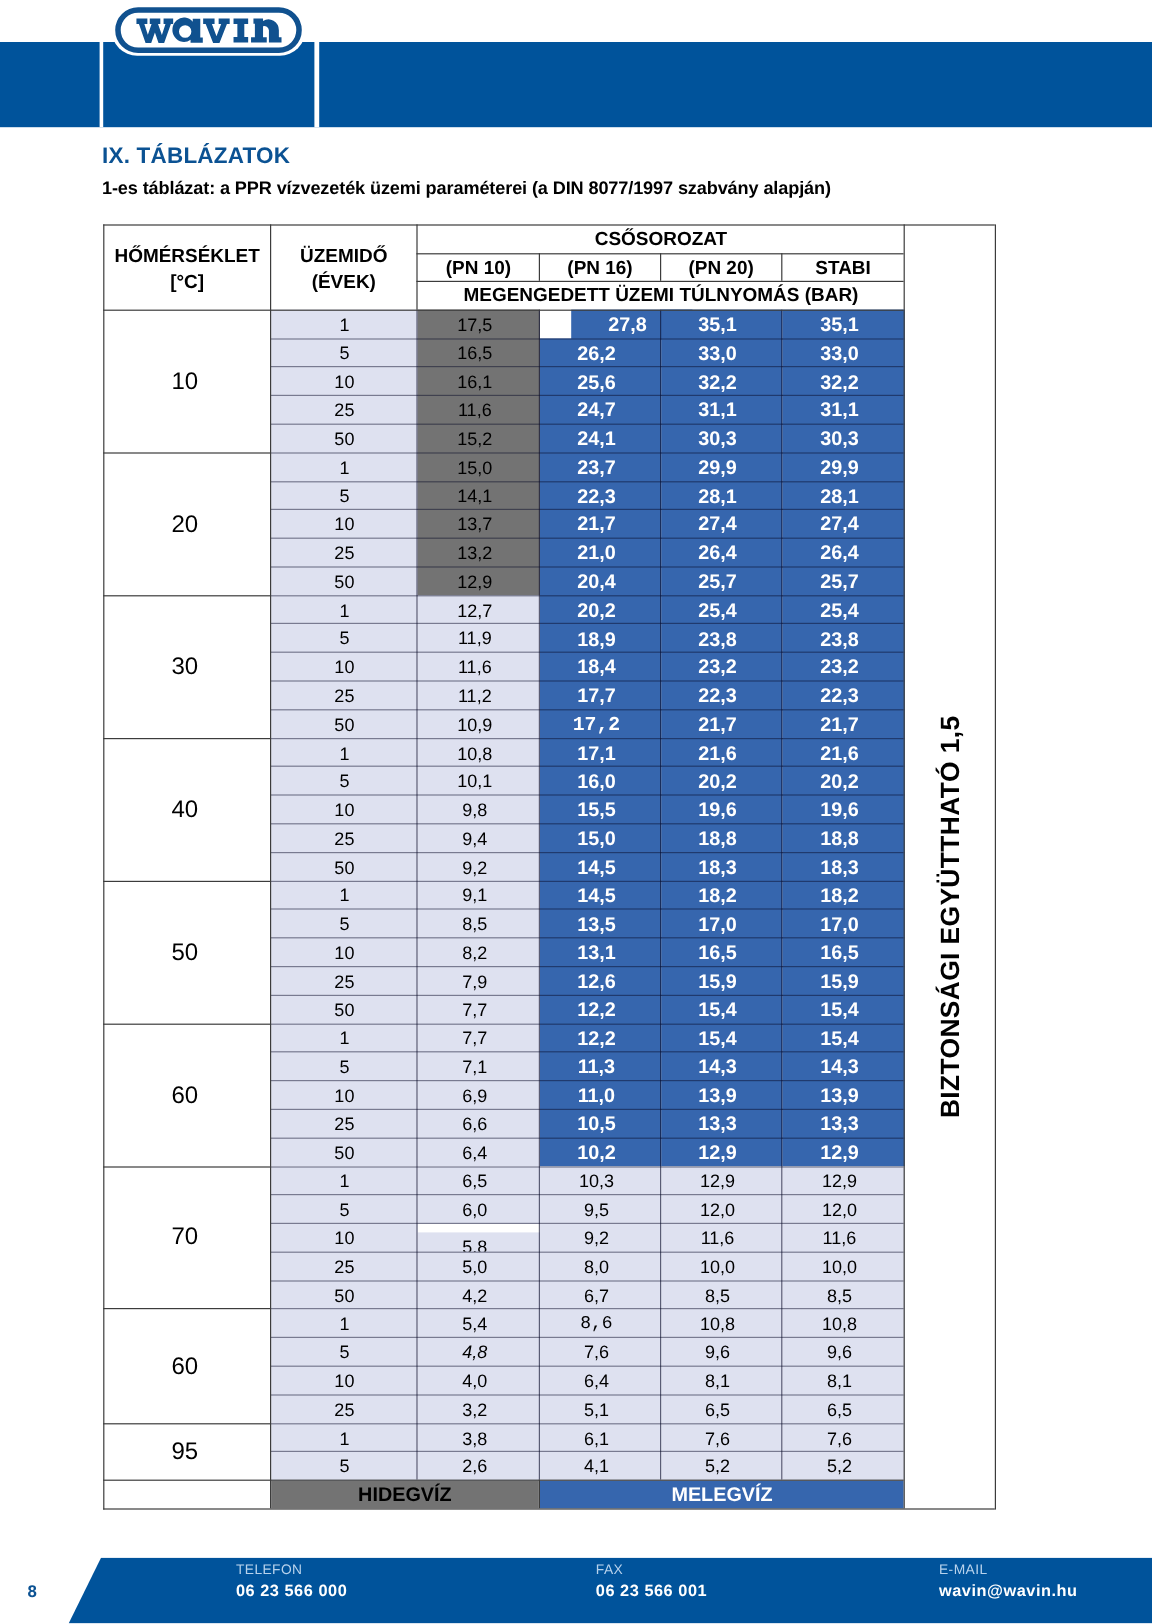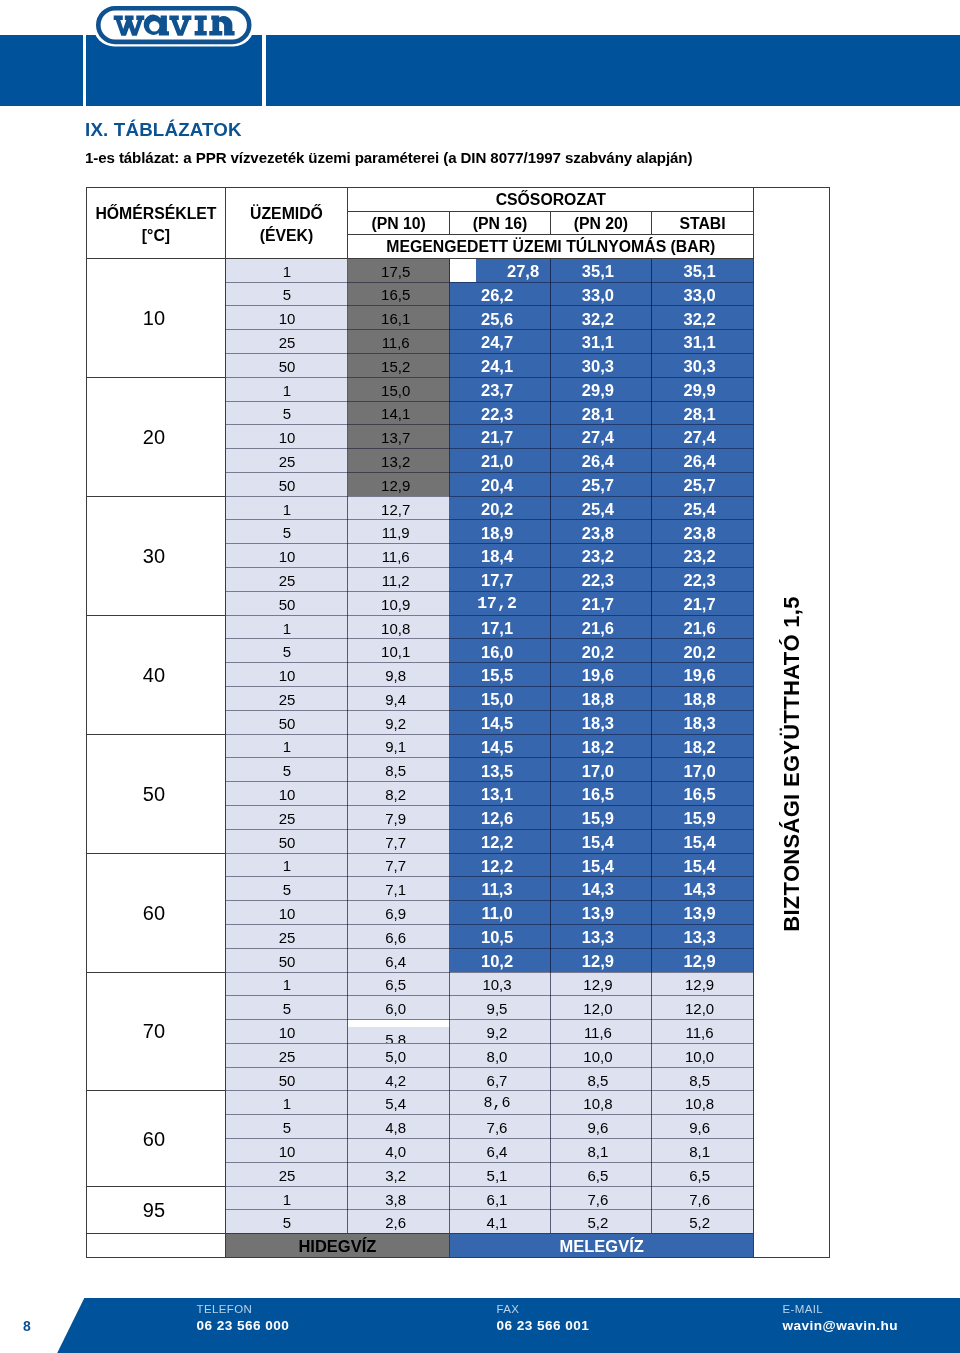--- a/index.html
+++ b/index.html
@@ -271,21 +271,21 @@
       <div class="cell light pressure-shift" style="left: 363.9px; top: 880.07px; width: 100.9px; height: 24.79px;">6,7</div>
       <div class="cell light pressure-shift" style="left: 464.8px; top: 880.07px; width: 100.9px; height: 24.79px;">8,5</div>
       <div class="cell light pressure-shift" style="left: 565.7px; top: 880.07px; width: 102.4px; height: 24.79px;">8,5</div>
       <div class="cell hc temp-cell" style="left: 1px; top: 904.86px; width: 137.5px; height: 94.16px;">60</div>
       <div class="cell light" style="left: 139.5px; top: 903.86px; width: 122.6px; height: 24.79px;">1</div>
       <div class="cell light pressure-shift" style="left: 262.1px; top: 903.86px; width: 101.8px; height: 24.79px;">5,4</div>
       <div class="cell light pressure-shift" style="left: 363.9px; top: 903.86px; width: 100.9px; height: 24.79px; font-family: Liberation Mono, monospace;">8,6</div>
       <div class="cell light pressure-shift" style="left: 464.8px; top: 903.86px; width: 100.9px; height: 24.79px;">10,8</div>
       <div class="cell light pressure-shift" style="left: 565.7px; top: 903.86px; width: 102.4px; height: 24.79px;">10,8</div>
       <div class="cell light" style="left: 139.5px; top: 927.65px; width: 122.6px; height: 24.79px;">5</div>
-      <div class="cell light pressure-shift" style="left: 262.1px; top: 927.65px; width: 101.8px; height: 24.79px;">4,8</div>
+      <div class="cell light pressure-shift" style="left: 262.1px; top: 927.65px; width: 101.8px; height: 24.79px; font-style: italic;">4,8</div>
       <div class="cell light pressure-shift" style="left: 363.9px; top: 927.65px; width: 100.9px; height: 24.79px;">7,6</div>
       <div class="cell light pressure-shift" style="left: 464.8px; top: 927.65px; width: 100.9px; height: 24.79px;">9,6</div>
       <div class="cell light pressure-shift" style="left: 565.7px; top: 927.65px; width: 102.4px; height: 24.79px;">9,6</div>
       <div class="cell light" style="left: 139.5px; top: 951.44px; width: 122.6px; height: 24.79px;">10</div>
       <div class="cell light pressure-shift" style="left: 262.1px; top: 951.44px; width: 101.8px; height: 24.79px;">4,0</div>
       <div class="cell light pressure-shift" style="left: 363.9px; top: 951.44px; width: 100.9px; height: 24.79px;">6,4</div>
       <div class="cell light pressure-shift" style="left: 464.8px; top: 951.44px; width: 100.9px; height: 24.79px;">8,1</div>
       <div class="cell light pressure-shift" style="left: 565.7px; top: 951.44px; width: 102.4px; height: 24.79px;">8,1</div>
       <div class="cell light" style="left: 139.5px; top: 975.23px; width: 122.6px; height: 24.79px;">25</div>
       <div class="cell light pressure-shift" style="left: 262.1px; top: 975.23px; width: 101.8px; height: 24.79px;">3,2</div>

